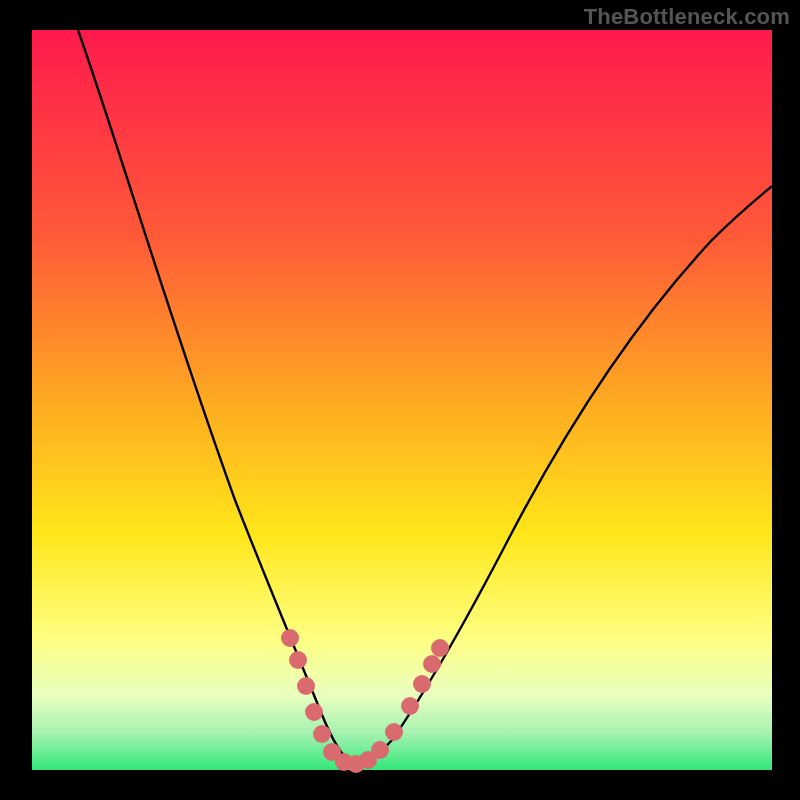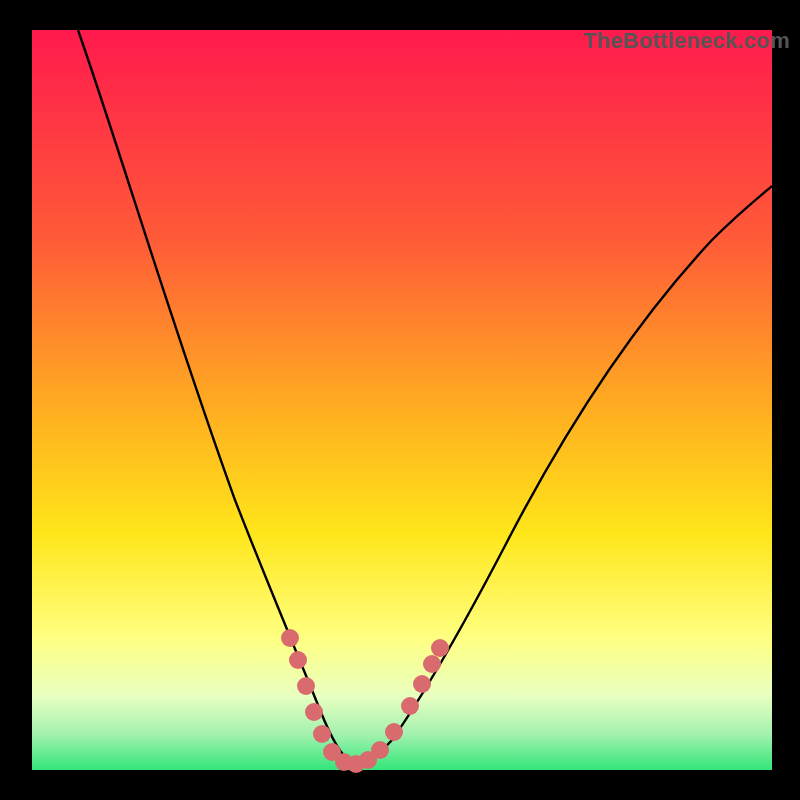--- a/index.html
+++ b/index.html
@@ -20,21 +20,20 @@
   }
   .watermark {
     position: absolute;
     top: 4px;
     right: 10px;
     color: #555;
     font-size: 22px;
     font-weight: 600;
     letter-spacing: 0.2px;
     user-select: none;
-    margin-top: 24px;
   }
   svg { display: block; }
 </style>
 </head>
 <body>
 
 <div class="frame">
 
   <svg width="800" height="800" viewBox="0 0 800 800">
     <defs>

